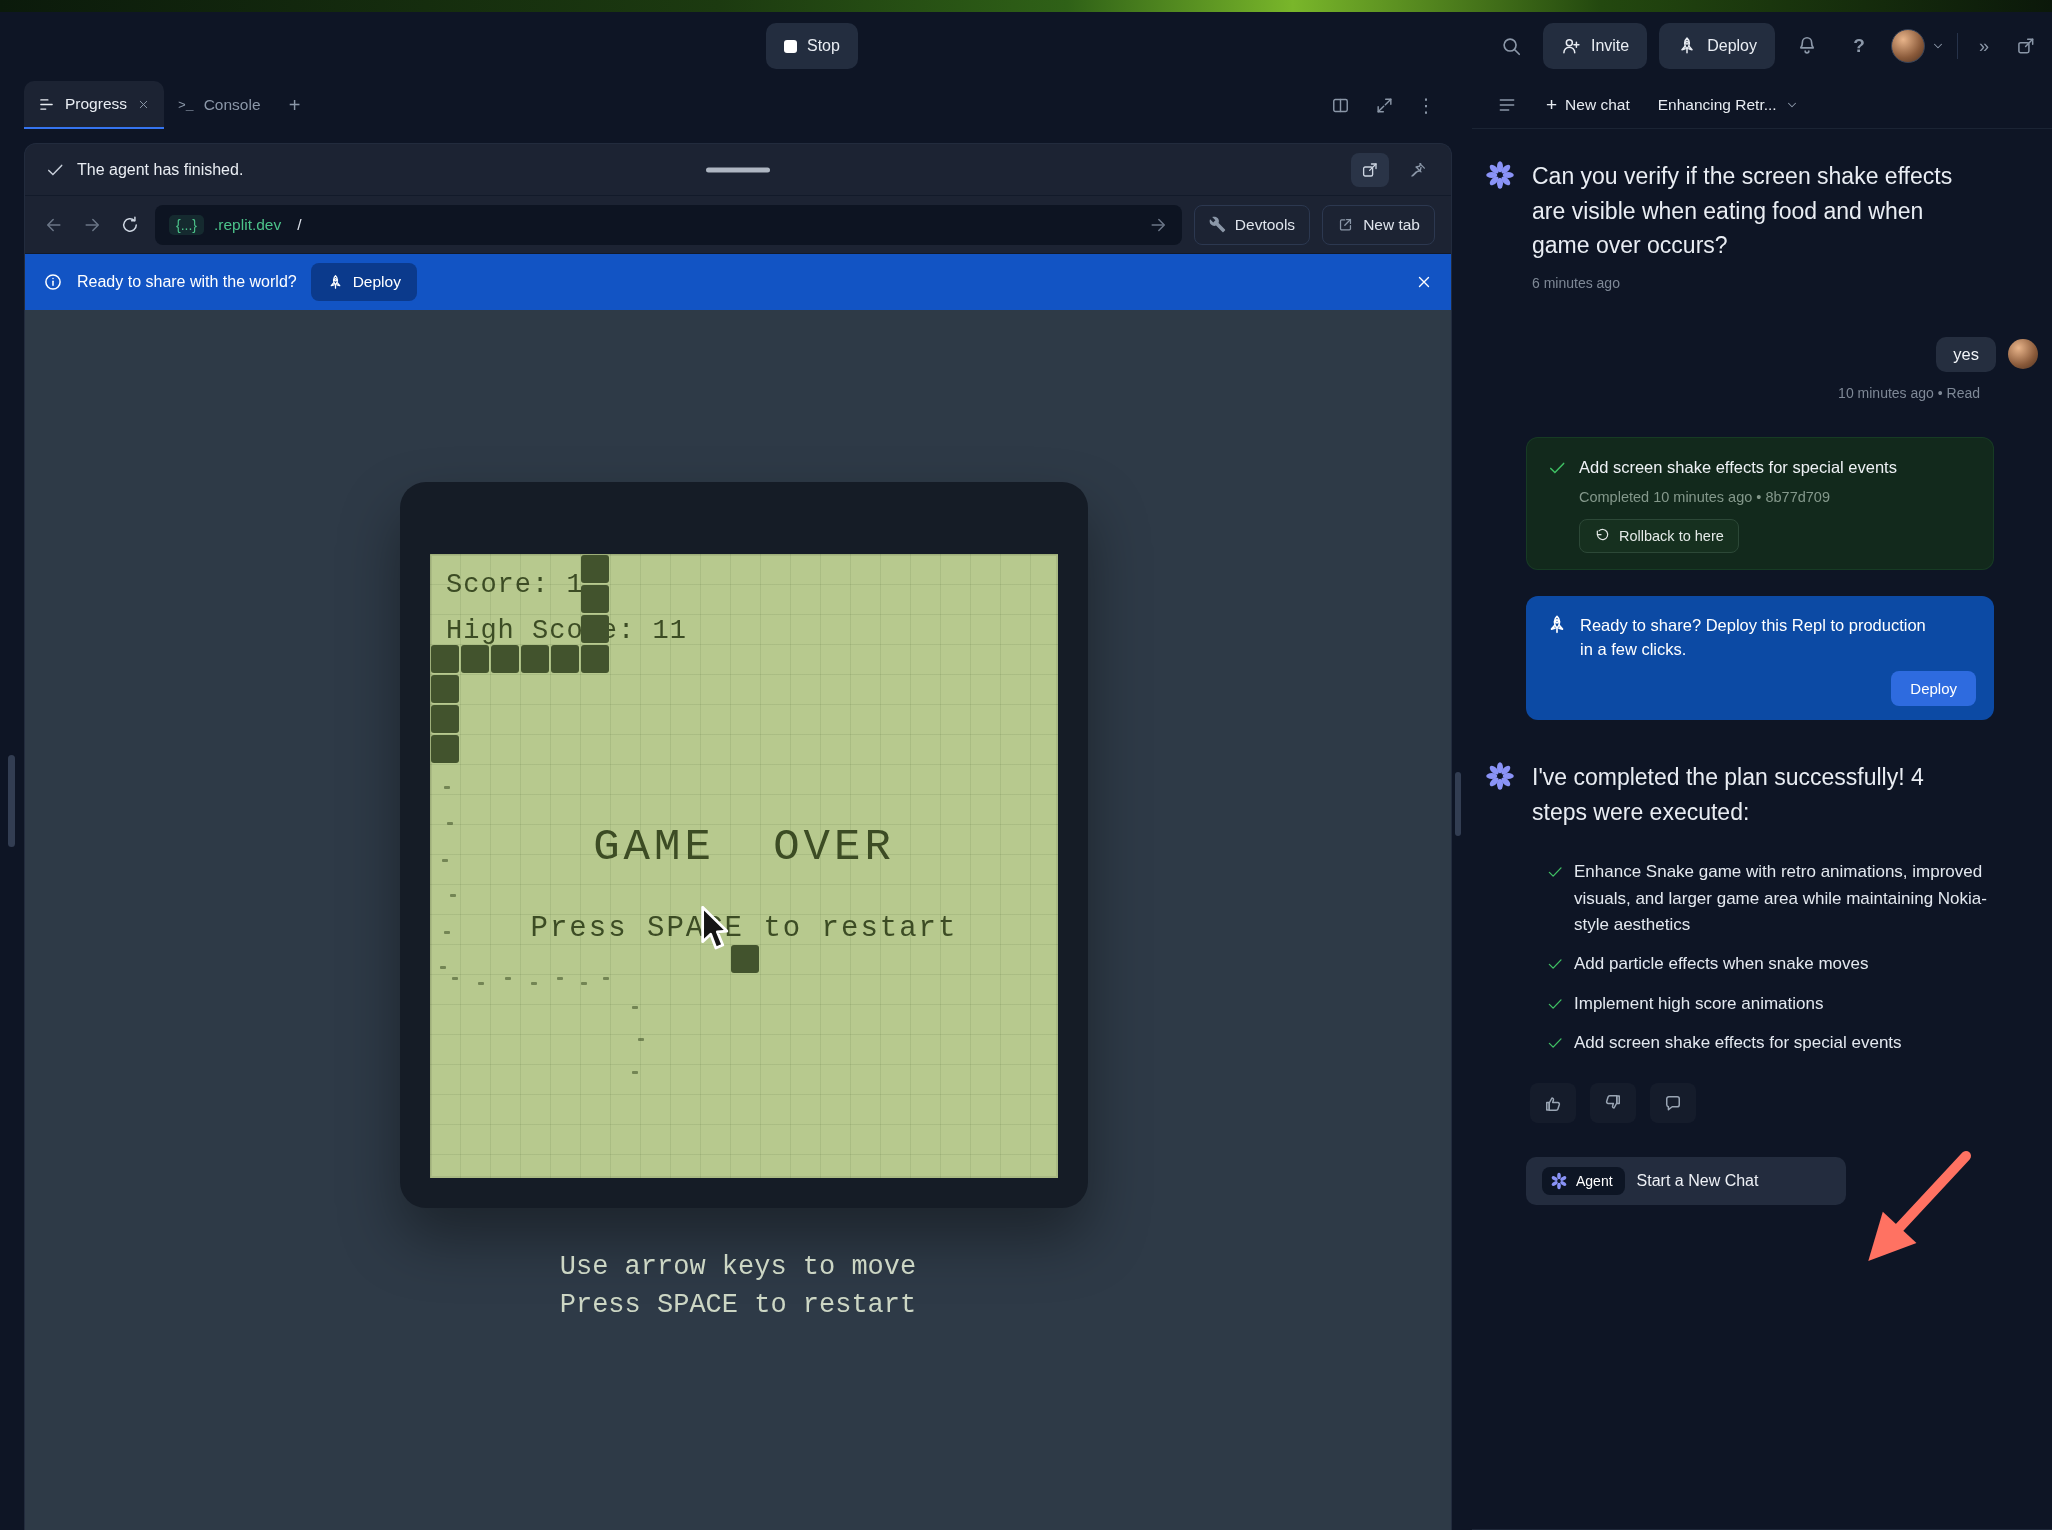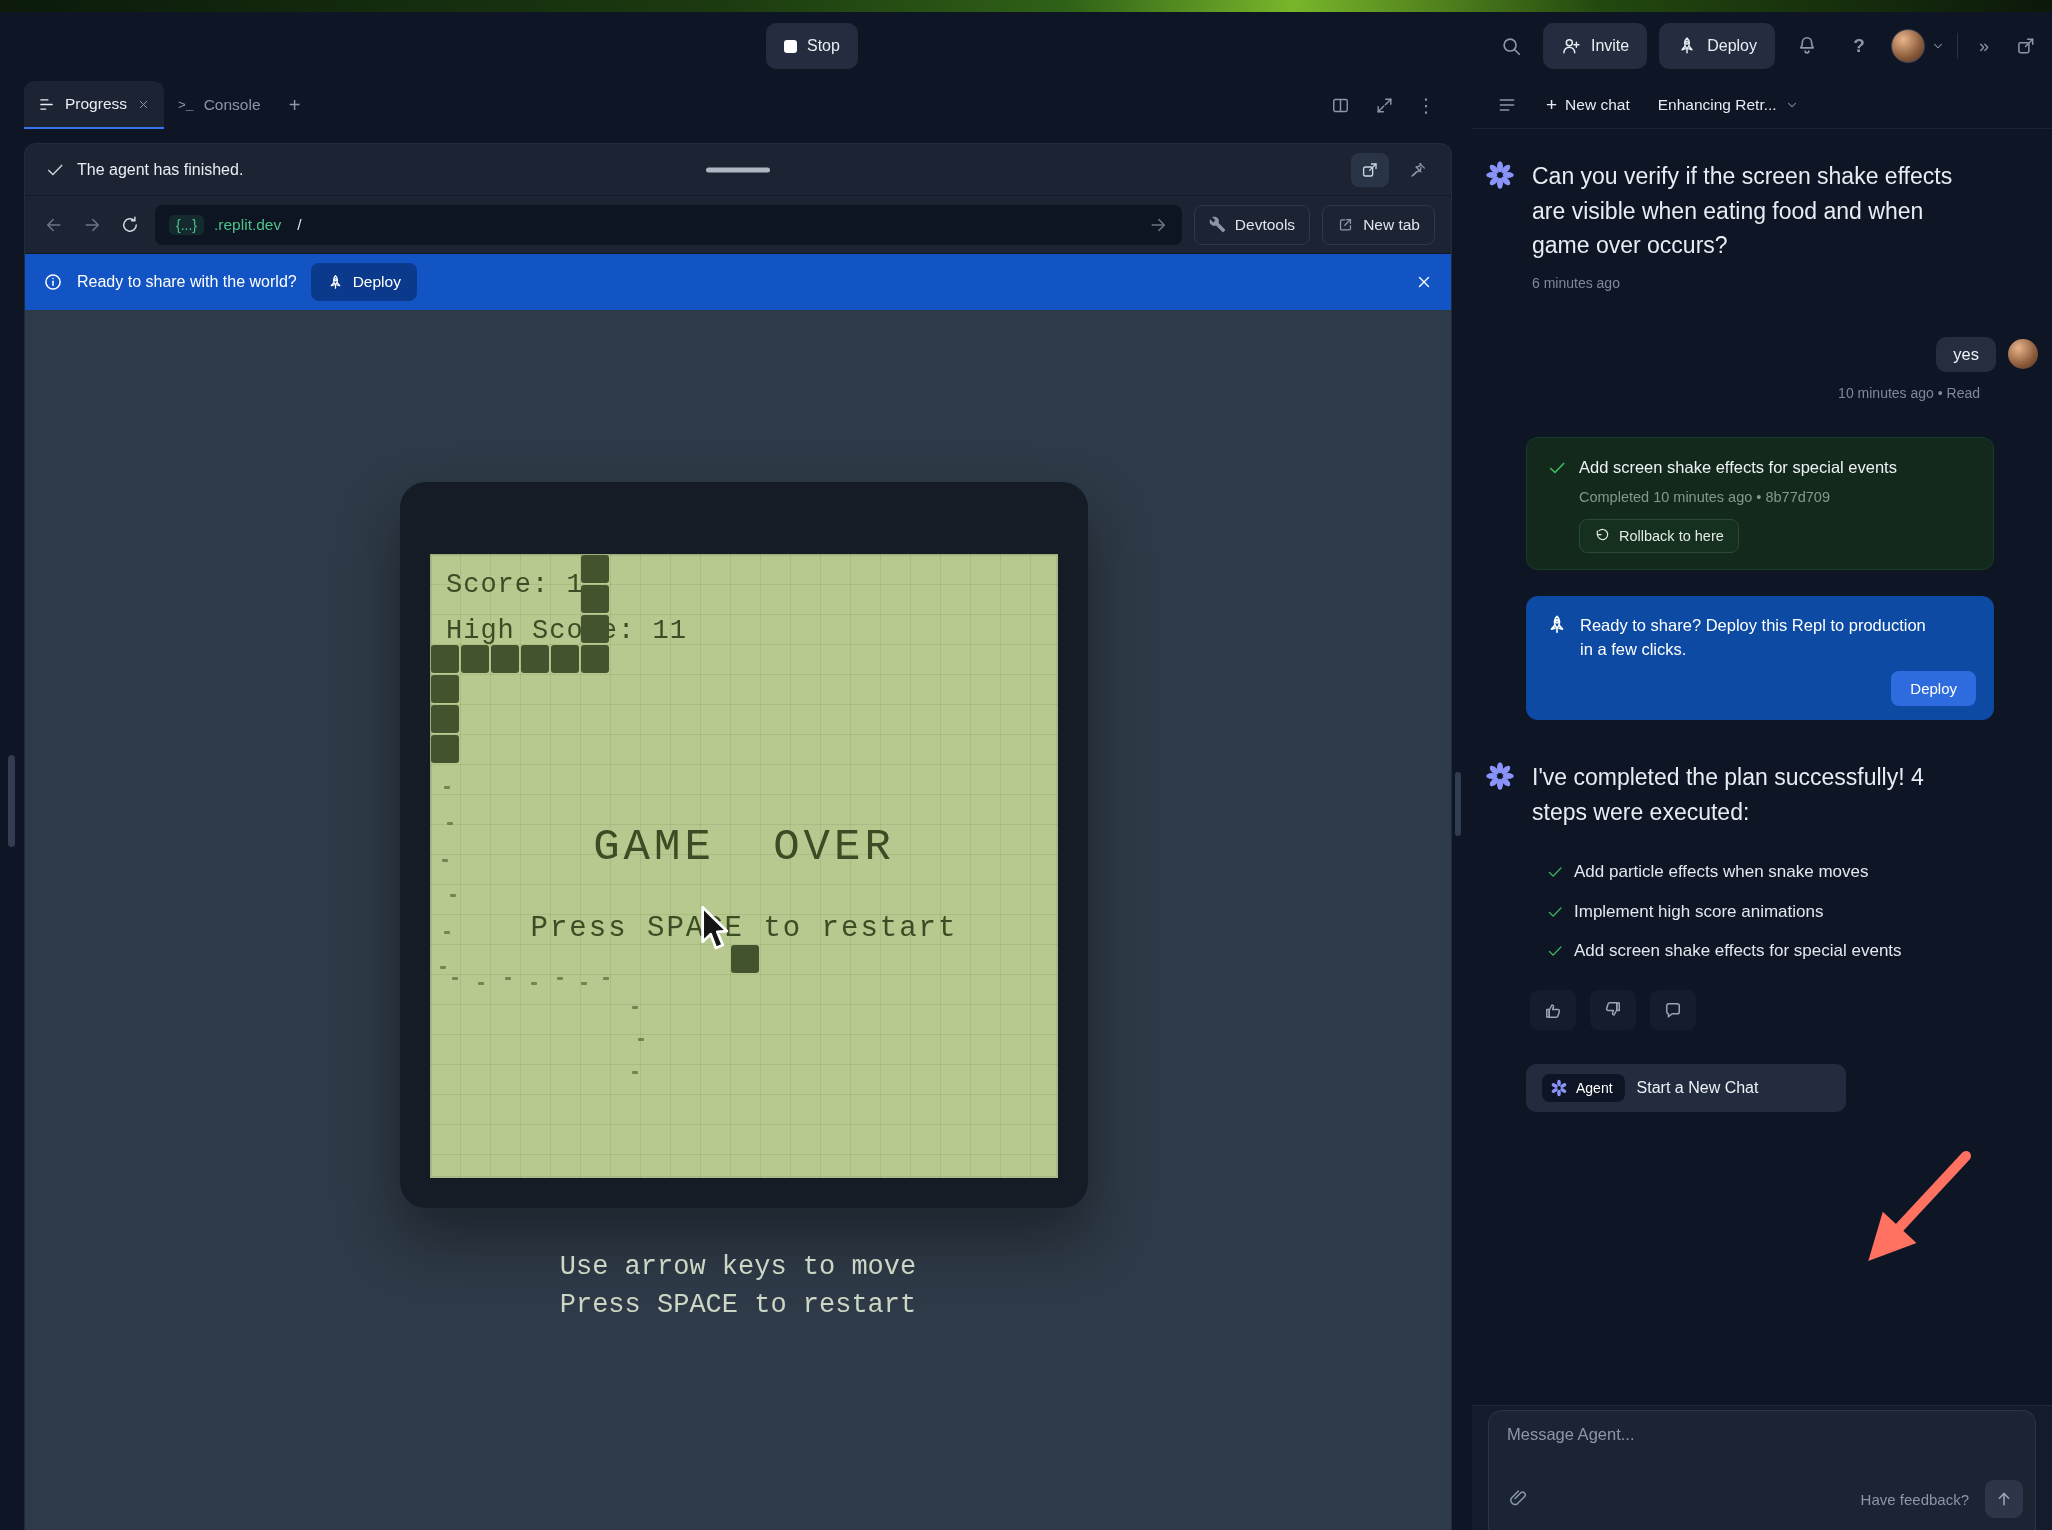--- a/index.html
+++ b/index.html
@@ -510,20 +510,26 @@
           </svg>
         </span>
         <div class="msg-text">I've completed the plan successfully! 4 steps were executed:</div>
       </div>
 
       <ul class="plan-list">
         <li class="plan-item">
           <svg class="ic ck" width="18" height="18" viewBox="0 0 24 24">
               <path d="M4.5 12.5 l5 5 L20 6.5"></path>
             </svg>
+          <span class="plan-text">Enhance Snake game with retro animations, improved visuals, and larger game area while maintaining Nokia-style aesthetics</span>
+        </li>
+        <li class="plan-item">
+          <svg class="ic ck" width="18" height="18" viewBox="0 0 24 24">
+              <path d="M4.5 12.5 l5 5 L20 6.5"></path>
+            </svg>
           <span class="plan-text">Add particle effects when snake moves</span>
         </li>
         <li class="plan-item">
           <svg class="ic ck" width="18" height="18" viewBox="0 0 24 24">
               <path d="M4.5 12.5 l5 5 L20 6.5"></path>
             </svg>
           <span class="plan-text">Implement high score animations</span>
         </li>
         <li class="plan-item">
           <svg class="ic ck" width="18" height="18" viewBox="0 0 24 24">
@@ -565,37 +571,20 @@
               <ellipse cx="12" cy="5.4" rx="2.4" ry="4.4" transform="rotate(300 12 12)"></ellipse>
             </svg>
           </span>
           <span>Agent</span>
         </span>
         <span>Start a New Chat</span>
       </button>
     </div>
 
     <div class="chat-footer">
-      <div class="input-box">
-        <input class="input-field" type="text" placeholder="Message Agent..." style="">
-        <div class="input-actions">
-          <button class="icbtn" style="width:30px;height:30px">
-            <svg class="ic" width="20" height="20" viewBox="0 0 24 24">
-                <path d="M8.5 11.5 l7-7 a3.2 3.2 0 0 1 4.5 4.5 L11.5 17.5 a5 5 0 0 1-7-7 l8-8"></path>
-              </svg>
-          </button>
-          <button class="feedback-link">Have feedback?</button>
-          <button class="send-btn">
-            <svg class="ic" width="20" height="20" viewBox="0 0 24 24">
-                <path d="M12 19 V5.5"></path>
-                <path d="M6.5 11 L12 5.5 L17.5 11"></path>
-              </svg>
-          </button>
-        </div>
-      </div>
     </div>
   </aside>
 
   <svg class="annotation-arrow" width="150" height="150" viewBox="0 0 150 150">
     <defs>
       <marker id="arrowhead" markerWidth="5.2" markerHeight="5.2" refX="2.4" refY="2.6" orient="auto">
         <path d="M0.4,0.3 L5,2.6 L0.4,4.9 Z" fill="currentColor"></path>
       </marker>
     </defs>
     <path d="M128 16 L48 102" stroke="currentColor" stroke-width="10" stroke-linecap="round" fill="none" marker-end="url(#arrowhead)"></path>

